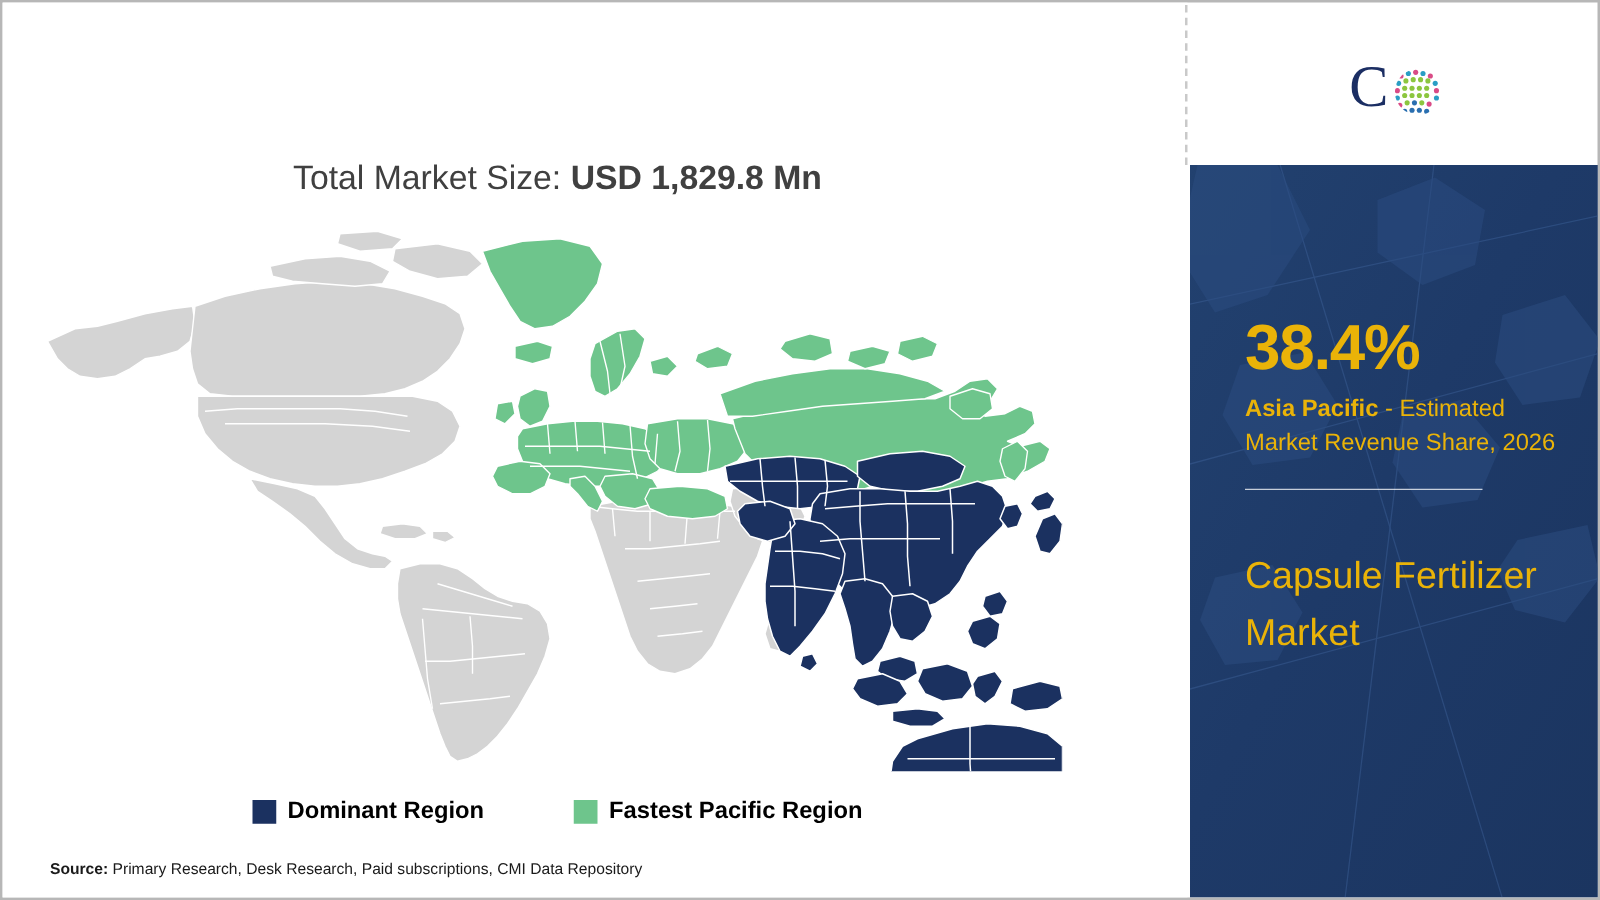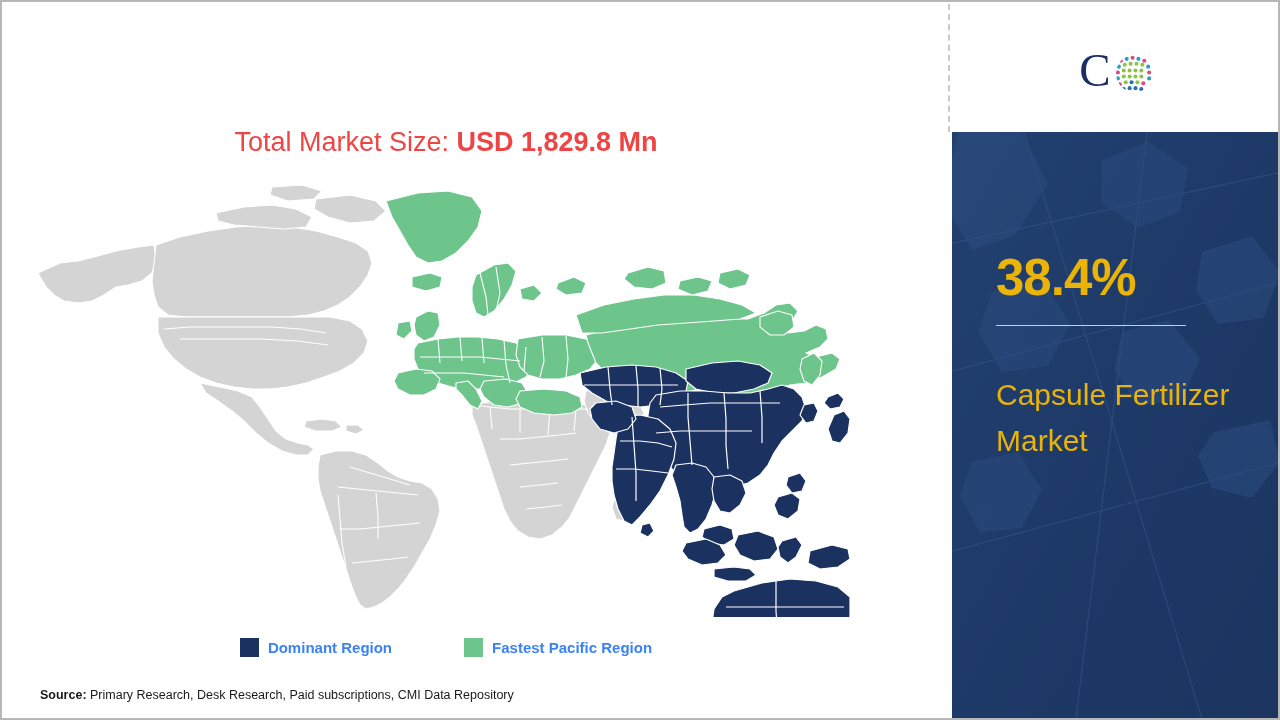--- a/index.html
+++ b/index.html
@@ -23,40 +23,40 @@
     background:#fff;
   }
   #page-title{
     position:absolute; left:38px; top:31px;
     font-size:34px; font-weight:bold; color:#0d0d0d;
     letter-spacing:-0.3px;
   }
   #market-size-line{
     position:absolute; left:0; right:60px; top:125px;
     text-align:center;
-    font-size:27px; color:#ef4444;
+    font-size:27px; color:#404040;
     white-space:nowrap;
   }
   #market-size-line .label{ font-weight:400; }
   #market-size-line .value{ font-weight:bold; }
 
   
   #map-wrap{
     position:absolute; left:18px; top:175px; width:830px; height:440px;
   }
   #world-map{ width:100%; height:100%; display:block; }
 
   
   #legend{
     position:absolute; left:0; right:60px; top:636px;
     display:flex; justify-content:center; align-items:center; gap:72px;
   }
   .legend-item{ display:flex; align-items:center; gap:9px; }
   .legend-swatch{ width:19px; height:19px; display:block; }
-  .legend-label{ font-size:15px; font-weight:bold; color:#3b82f6; }
+  .legend-label{ font-size:19px; font-weight:bold; color:#000000; }
 
   
   #source-note{
     position:absolute; left:38px; bottom:16px;
     font-size:12.5px; color:#1a1a1a;
   }
   #source-note .src-label{ font-weight:bold; }
 
   
   #vertical-divider{
@@ -412,18 +412,21 @@
         <path d="M40 160 L92 150 L118 192 L96 234 L50 240 L26 200 Z"></path>
         <path d="M170 200 L216 188 L248 226 L230 268 L186 274 L162 238 Z"></path>
         <path d="M262 300 L318 288 L328 330 L300 366 L260 356 L246 324 Z"></path>
         <path d="M20 330 L66 320 L90 358 L70 396 L28 400 L8 364 Z"></path>
       </g>
       <g fill="#27graph" opacity="0"></g>
     </svg>
 
     <div id="side-panel-content">
       <div id="share-value">38.4%</div>
+      <div id="share-desc">
+        <span class="region">Asia Pacific</span><span> - Estimated Market Revenue Share, 2026</span>
+      </div>
       <div id="panel-rule"></div>
       <div id="market-name">Capsule Fertilizer Market</div>
     </div>
   </div>
 
 </div>
 
 </body></html>

